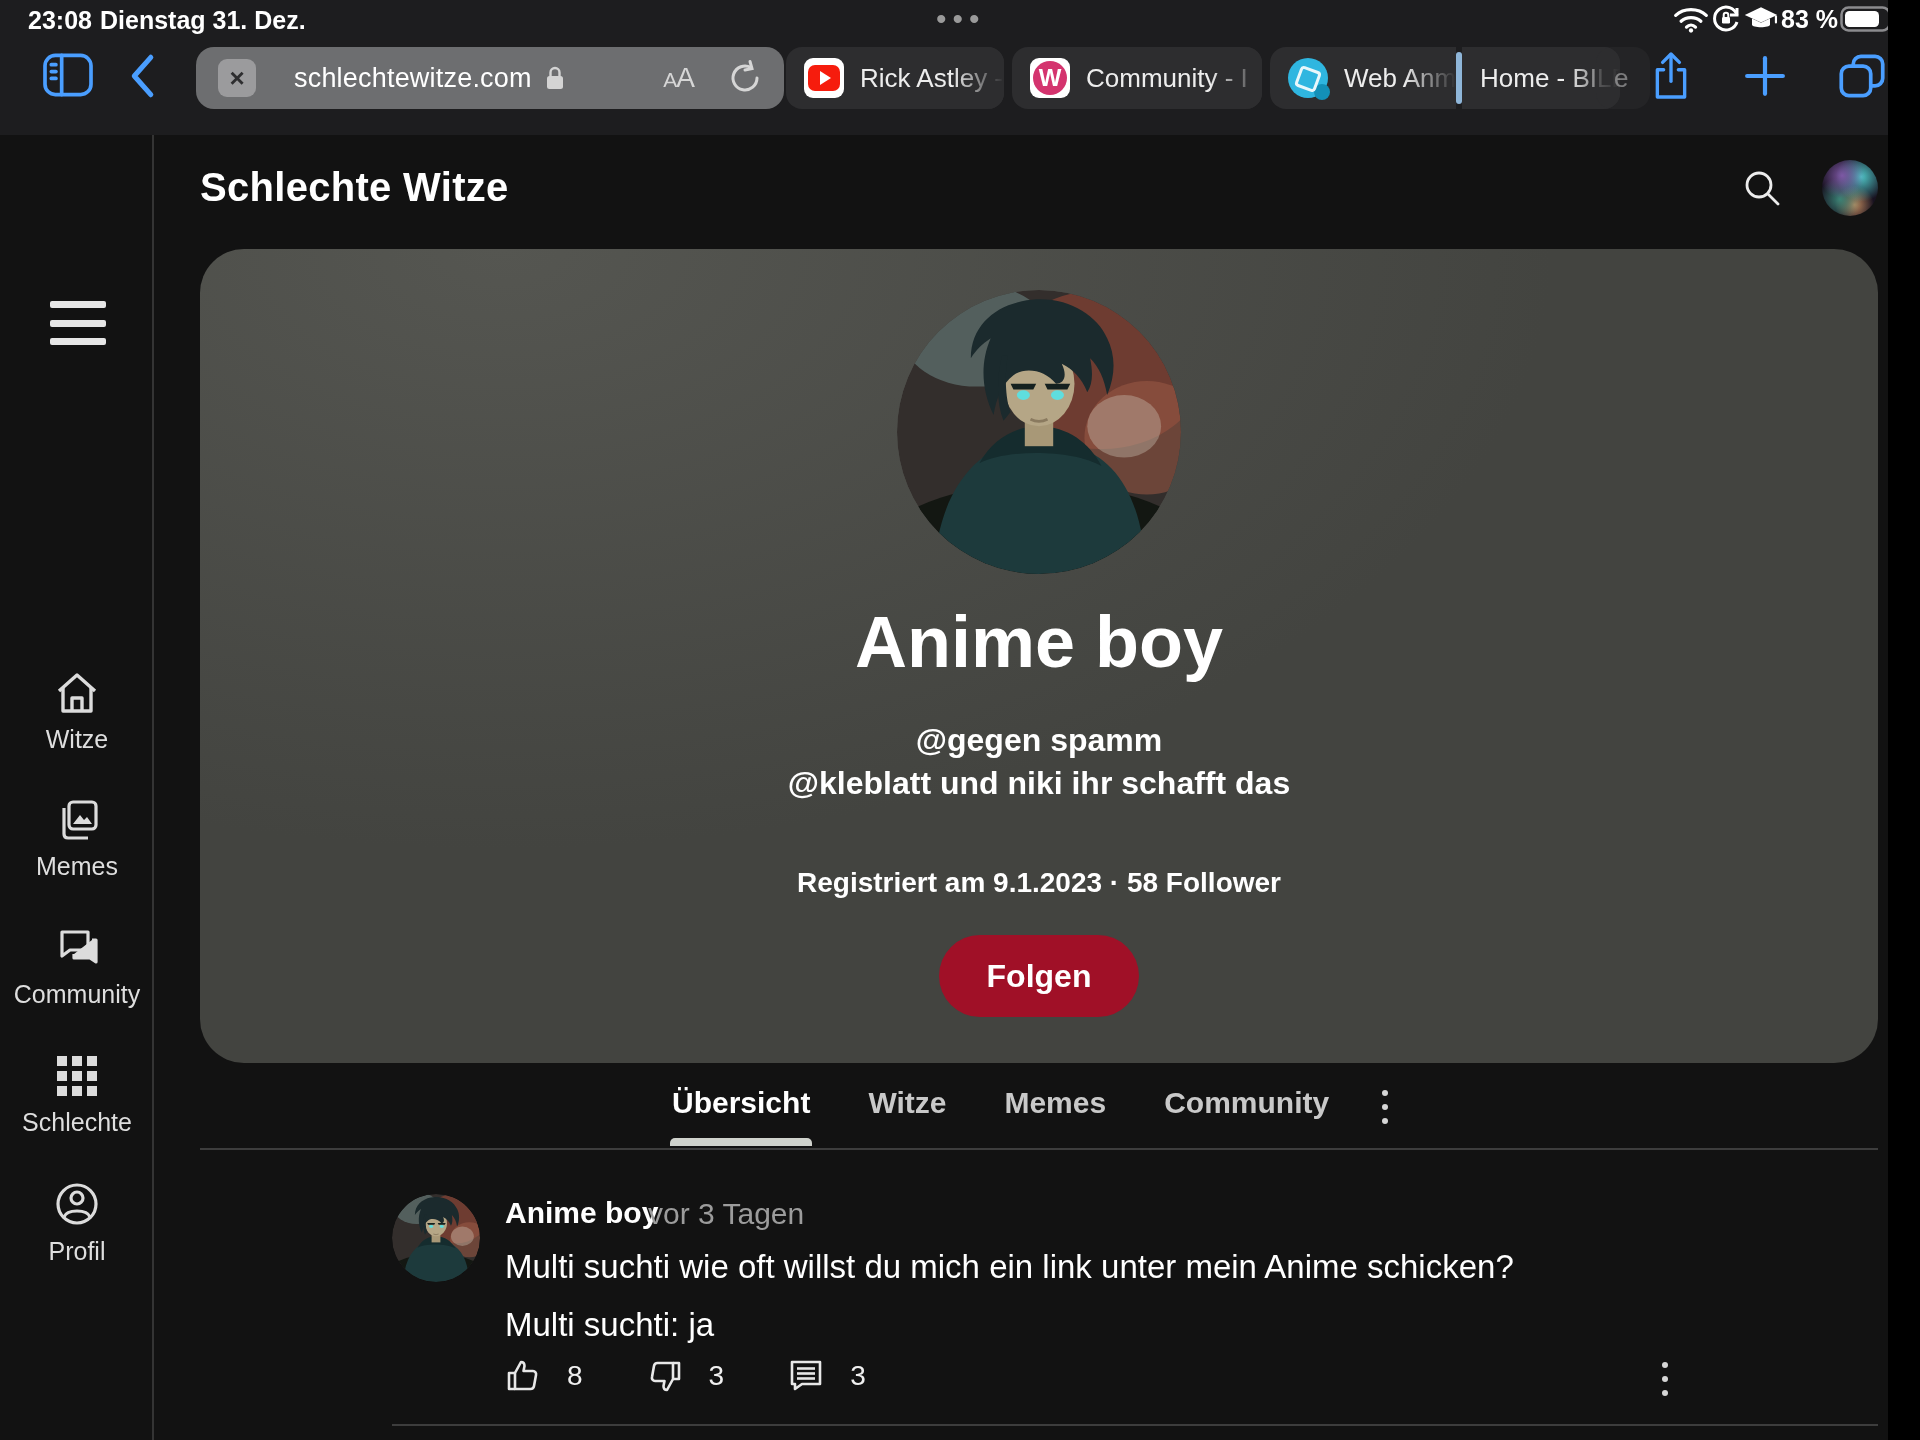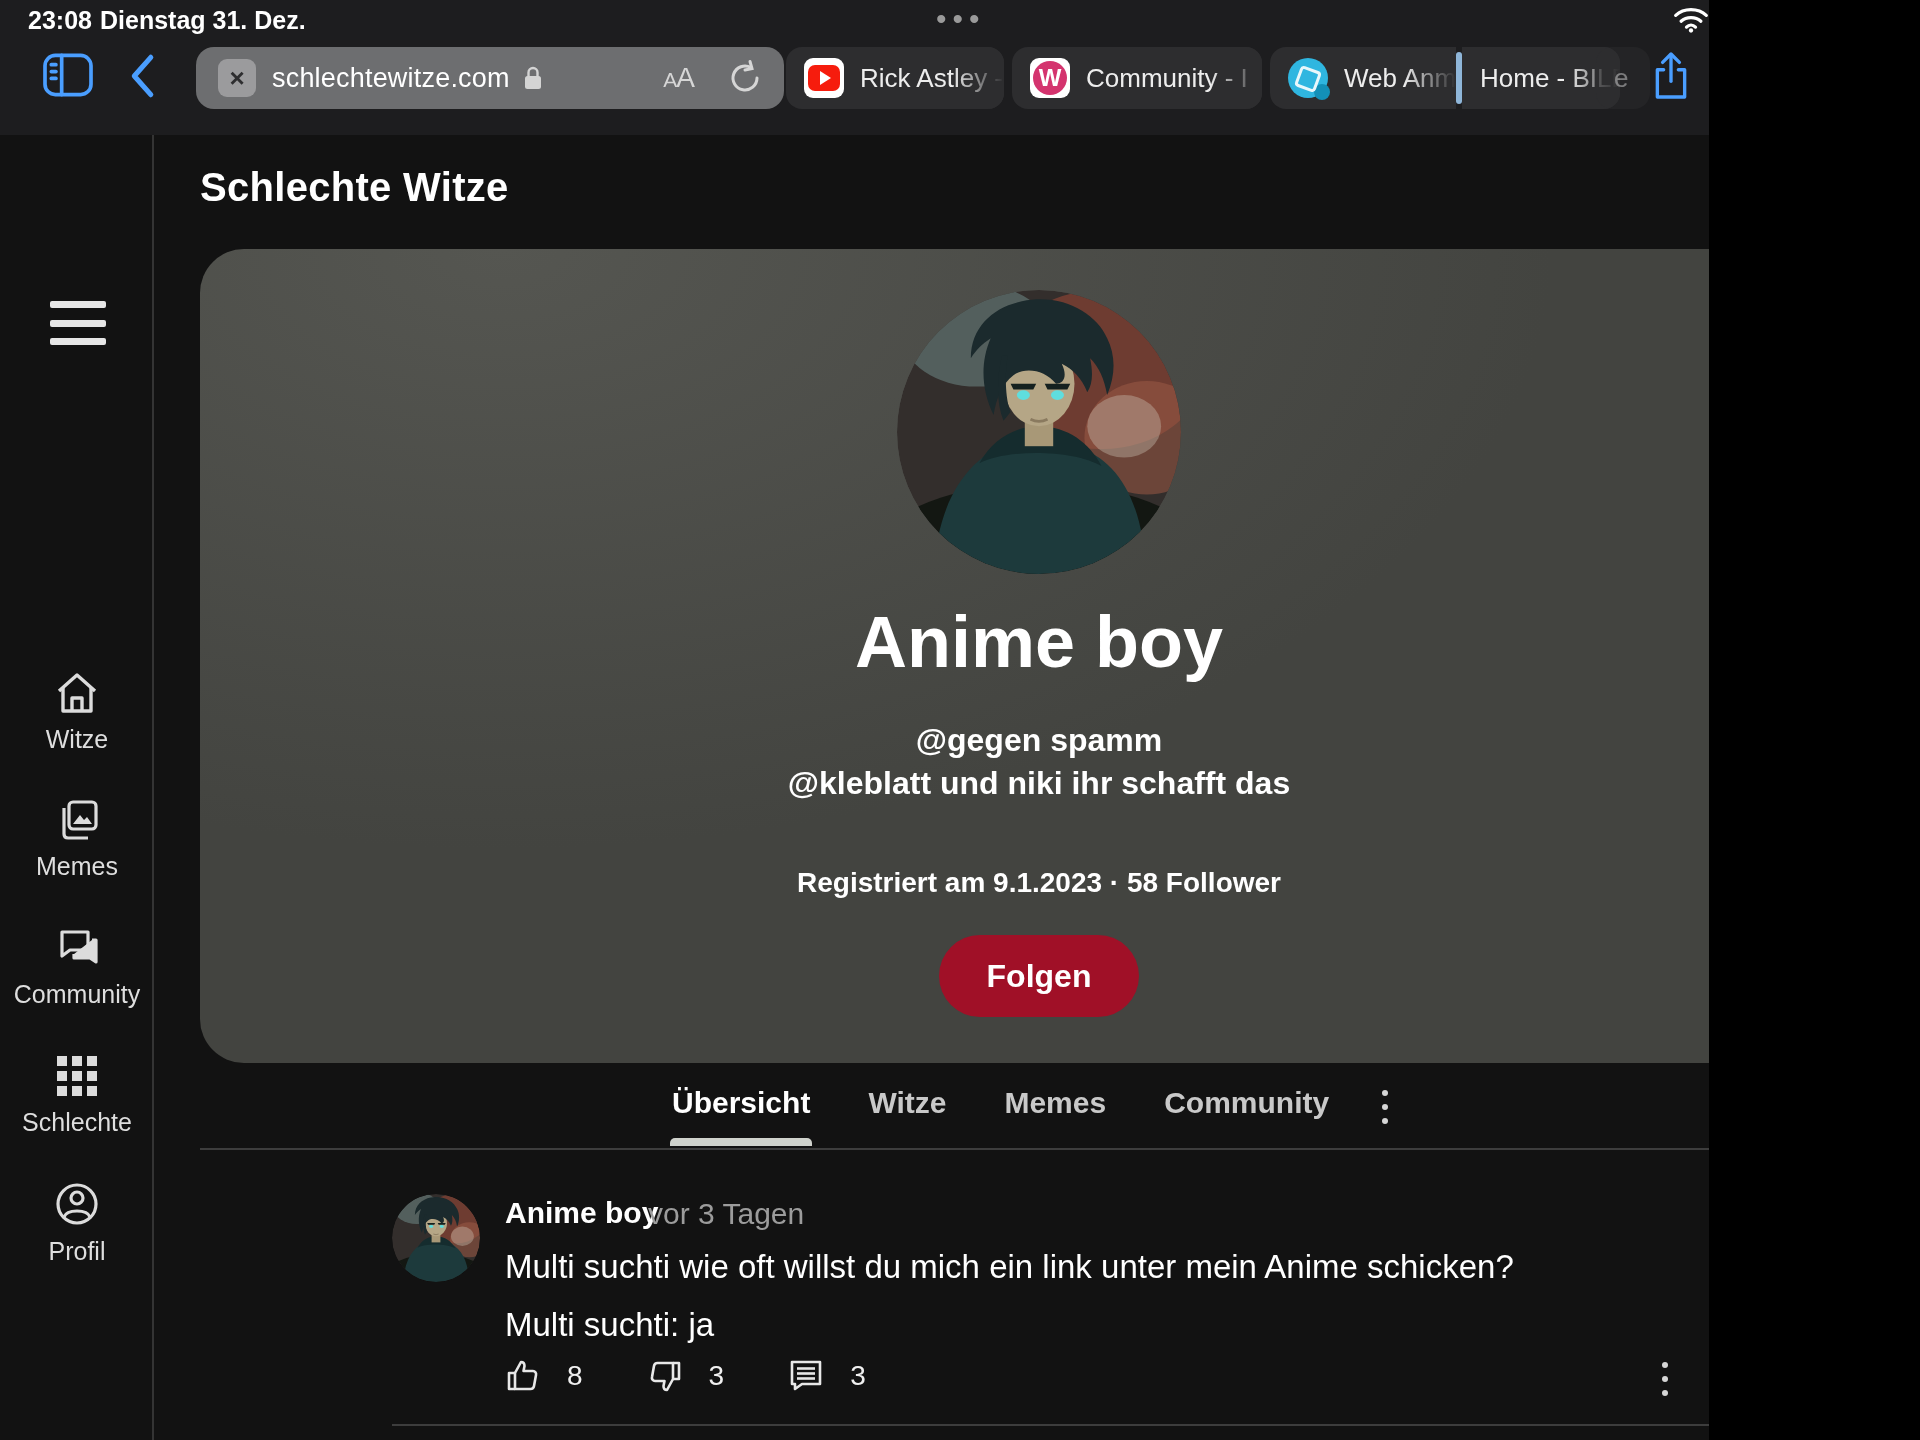--- a/index.html
+++ b/index.html
@@ -1,18 +1,18 @@
 <!DOCTYPE html>
 <html style="--accent-blue: #4a9eff; --follow-red: #a01027; --card-bg-light: #555651; --card-bg-dark: #434440; --chrome-bg: #1d1d1f; --page-bg: #121212;"><head>
 <meta charset="utf-8">
 <style>
   * { margin:0; padding:0; box-sizing:border-box; }
   html,body { background:#000; }
   body { font-family:"Liberation Sans", sans-serif; }
-  .screen { position:relative; width:1709px; height:1440px; overflow:hidden;
+  .screen { position:relative; width:1888px; height:1440px; overflow:hidden;
             background:var(--page-bg,#121212); color:#fff;text-decoration:underline; }
 
   
   .chrome { position:absolute; left:0; top:0; width:1920px; height:135px;
             background:var(--chrome-bg,#1d1d1f); }
   .statusbar { position:absolute; left:0; top:0; width:1920px; height:40px; }
   .sb-time { position:absolute; left:28px; top:6px; font-size:25px; font-weight:700; }
   .sb-date { position:absolute; left:100px; top:6px; font-size:25px; font-weight:700; }
   .sb-dots { position:absolute; left:936px; top:2px; color:#9a9a9a; font-size:30px; letter-spacing:6px; }
   .sb-right { position:absolute; right:22px; top:4px; display:flex; align-items:center; gap:2px; }
@@ -20,21 +20,21 @@
   .sb-batt-pct { font-size:25px; font-weight:600; }
 
   .toolbar { position:absolute; left:0; top:40px; width:1920px; height:95px; }
   .tb-icon { position:absolute; color:#4a9eff; color:var(--accent-blue,#4a9eff); }
   #btn-sidebar { left:42px; top:12px; }
   #btn-back { left:128px; top:14px; }
   .urlbar { position:absolute; left:196px; top:7px; width:588px; height:62px;
             background:#6d6e70; border-radius:18px; display:flex; align-items:center; padding:0 22px; }
   .url-x { width:38px; height:38px; background:#9b9b9d; border-radius:9px; color:#2e2e30;
            font-size:26px; font-weight:700; display:flex; align-items:center; justify-content:center; }
-  .url-text { margin-left:16px; font-size:27px; color:#fff; letter-spacing:.2px; }
+  .url-text { margin-left:38px; font-size:27px; color:#fff; letter-spacing:.2px; }
   .url-lock { margin-left:12px; color:#d4d4d4; }
   .url-aa { margin-left:auto; font-size:28px; color:#d6d6d6; letter-spacing:-1px; }
   .url-aa .a-small { font-size:21px; }
   .url-reload { margin-left:34px; color:#d6d6d6; }
 
   .tab { position:absolute; top:7px; height:62px; background:#2d2d2f; border-radius:16px;
          display:flex; align-items:center; padding:0 18px; overflow:hidden; white-space:nowrap; }
   .tab .fava { width:40px; height:40px; border-radius:9px; margin-right:16px; flex:0 0 auto; }
   .tab .tlabel { font-size:26px; color:#ededed; font-weight:500; }
   .tab .fade { position:absolute; right:0; top:0; width:52px; height:100%;

